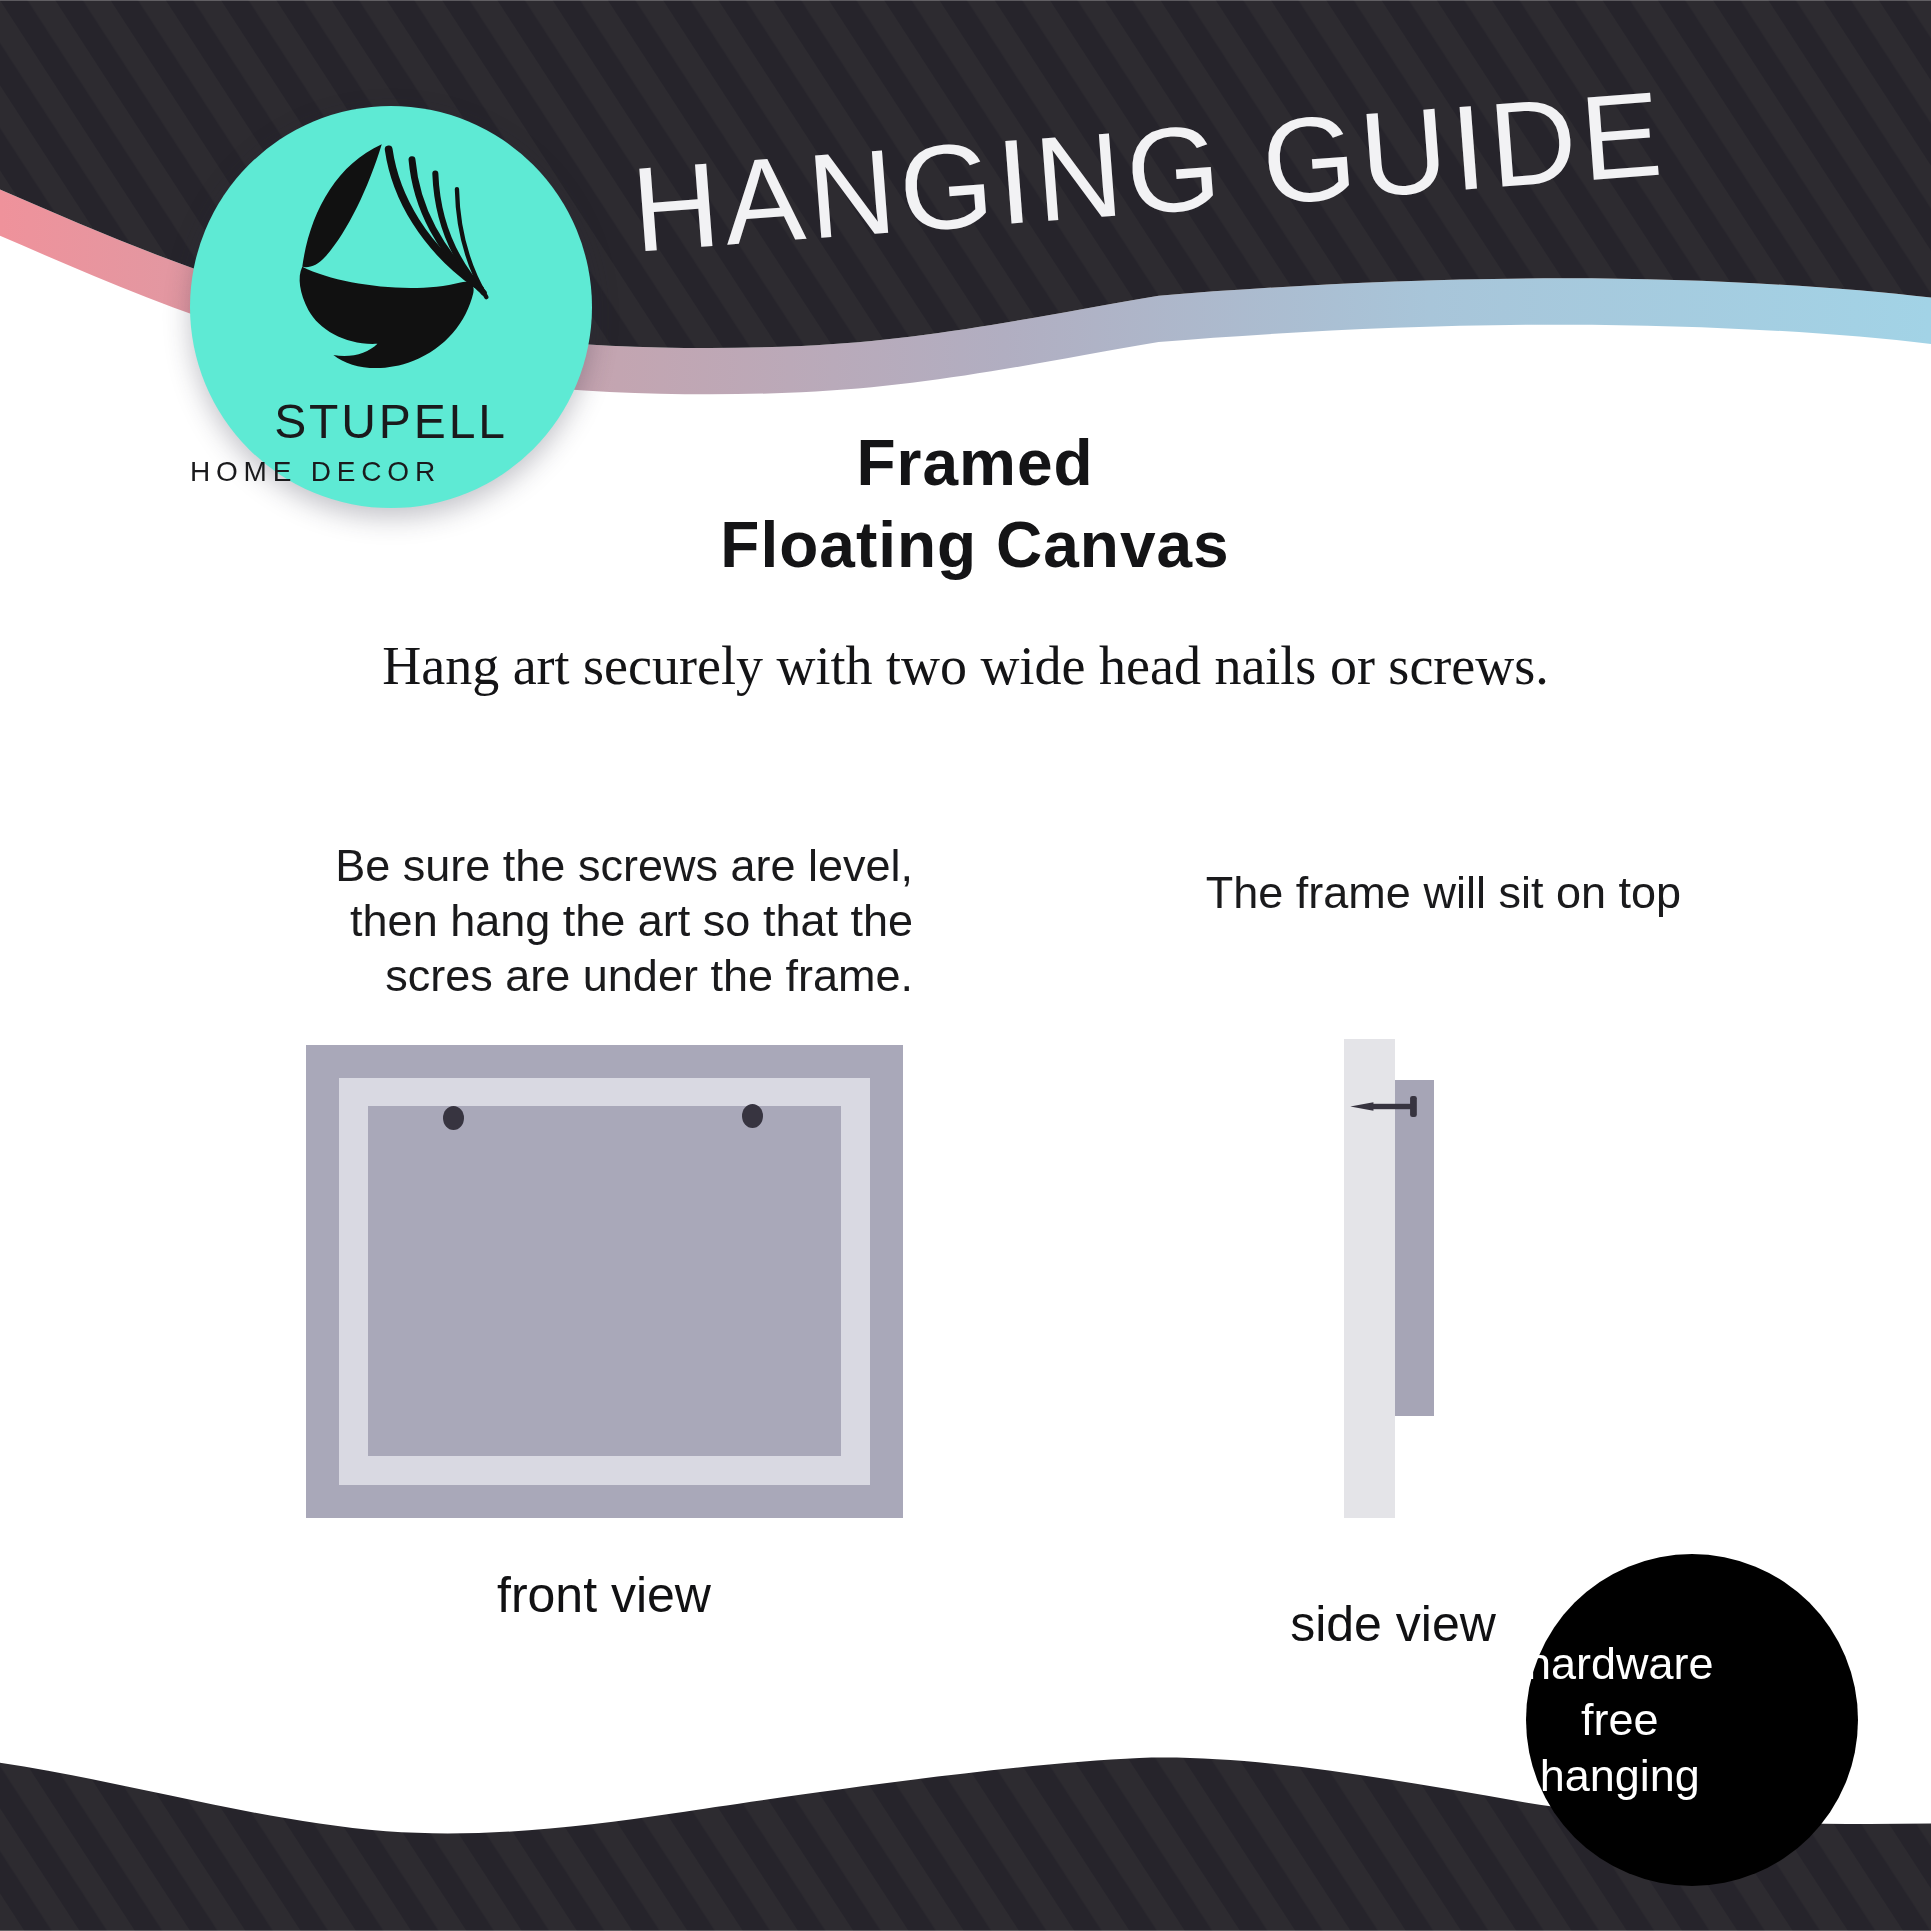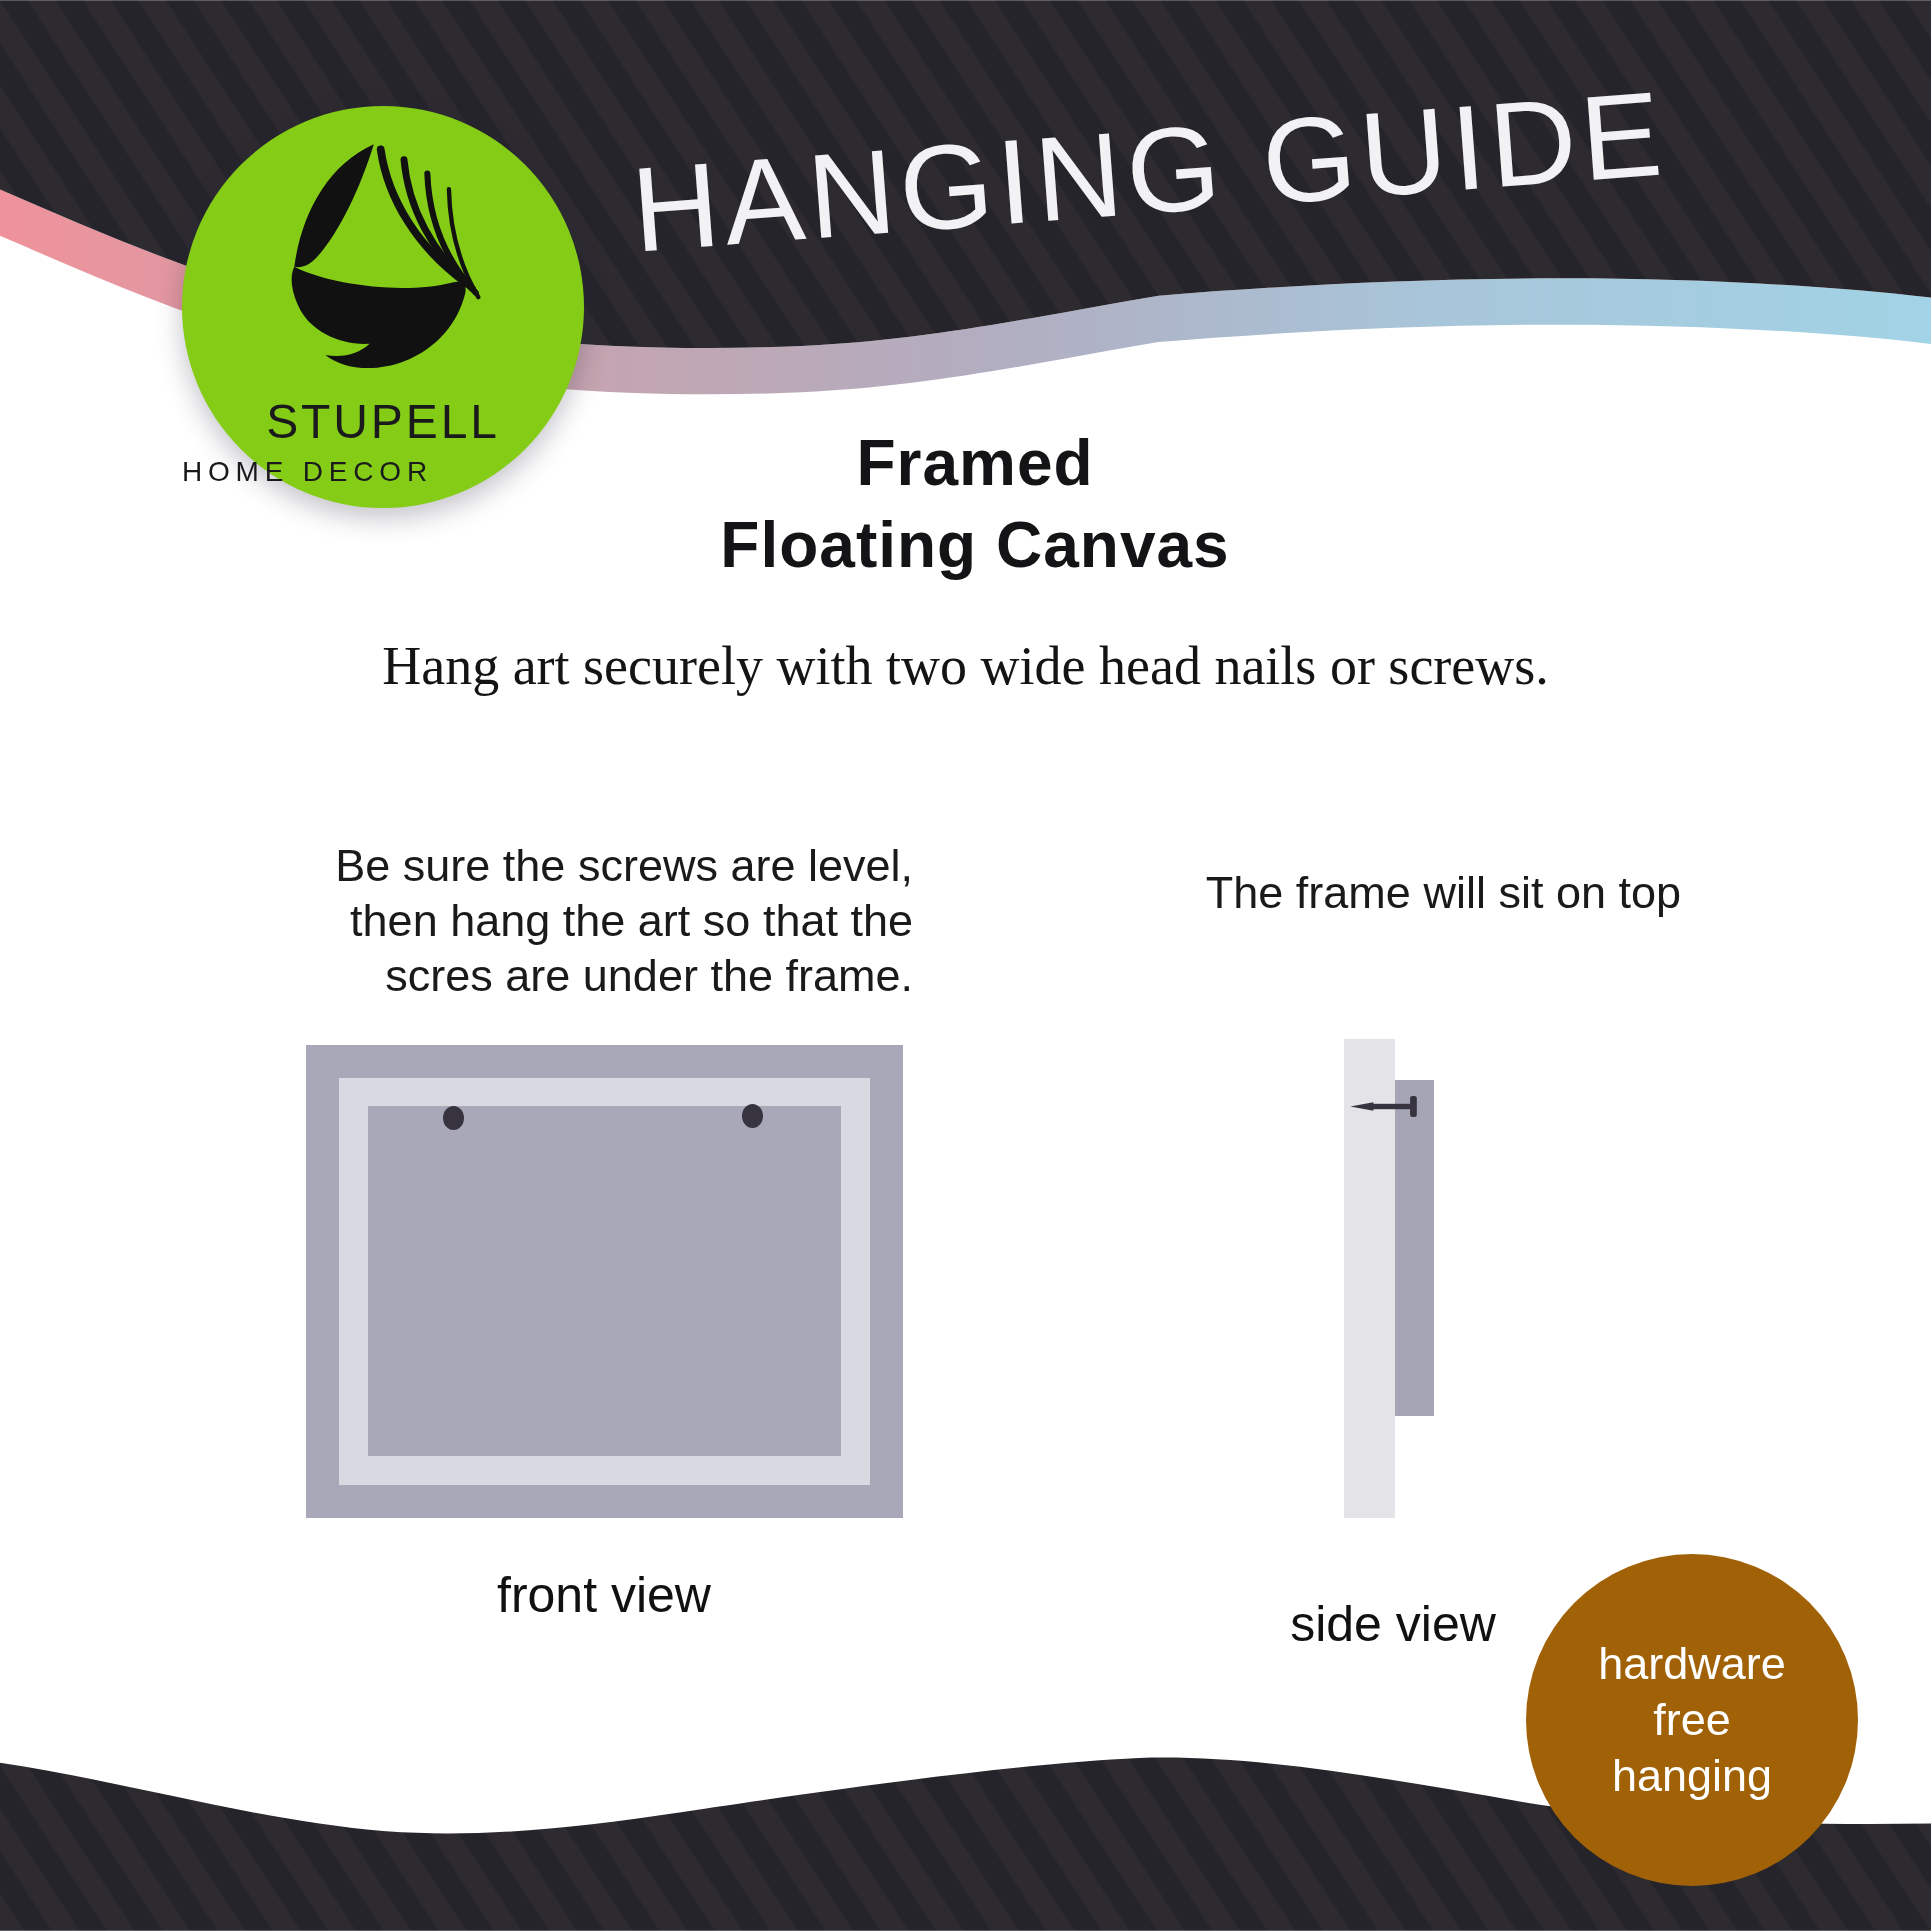--- a/index.html
+++ b/index.html
@@ -16,22 +16,22 @@
 
   
   .guide-title{
     left:589px;top:94px;width:1120px;height:154px;line-height:154px;
     text-align:center;font-size:120px;letter-spacing:4.8px;color:#f2f2f4;
     transform:rotate(-4.3deg);white-space:nowrap;font-weight:400;
   }
 
   
   .logo-badge{
-    left:182px;top:106px;width:402px;height:402px;border-radius:50%;
-    background:#84cc16;box-shadow:0 9.7px 27px rgba(40,40,60,.28);
+    left:190px;top:106px;width:402px;height:402px;border-radius:50%;
+    background:#5eead4;box-shadow:0 9.7px 27px rgba(40,40,60,.28);
   }
   .logo-badge .s-icon{position:absolute;left:95px;top:29px;width:216px;height:243px;}
   .brand-name{
     position:absolute;left:0;top:288px;width:402px;text-align:center;
     font-size:48px;letter-spacing:2.9px;font-weight:500;color:#1a1a1c;
   }
   .brand-tagline{
     position:absolute;left:0;top:350px;width:402px;text-align:left;
     font-size:28px;letter-spacing:5.8px;font-weight:400;color:#1a1a1c;
   }
@@ -65,21 +65,21 @@
   .side-label{left:1200px;top:1595px;width:386px;}
 
   
   .wall-bar{left:1344px;top:1039px;width:51px;height:479px;background:#e4e4e8;}
   .side-frame-bar{left:1395px;top:1080px;width:39px;height:336px;background:#a6a5b6;}
   .nail{left:1350px;top:1093px;width:70px;height:27px;}
 
   
   .badge{
     left:1526px;top:1554px;width:332px;height:332px;border-radius:50%;
-    background:#a16207;display:flex;align-items:center;justify-content:center;
+    background:#000000;display:flex;align-items:center;justify-content:flex-start;
     text-align:center;z-index:5;
   }
   .badge-text{font-size:45px;line-height:56px;color:#ffffff;font-weight:500;}
 </style>
 </head>
 <body>
 
 <div class="page">
 
   <svg class="abs header-wave" viewBox="0 0 2000 420" aria-hidden="true">

